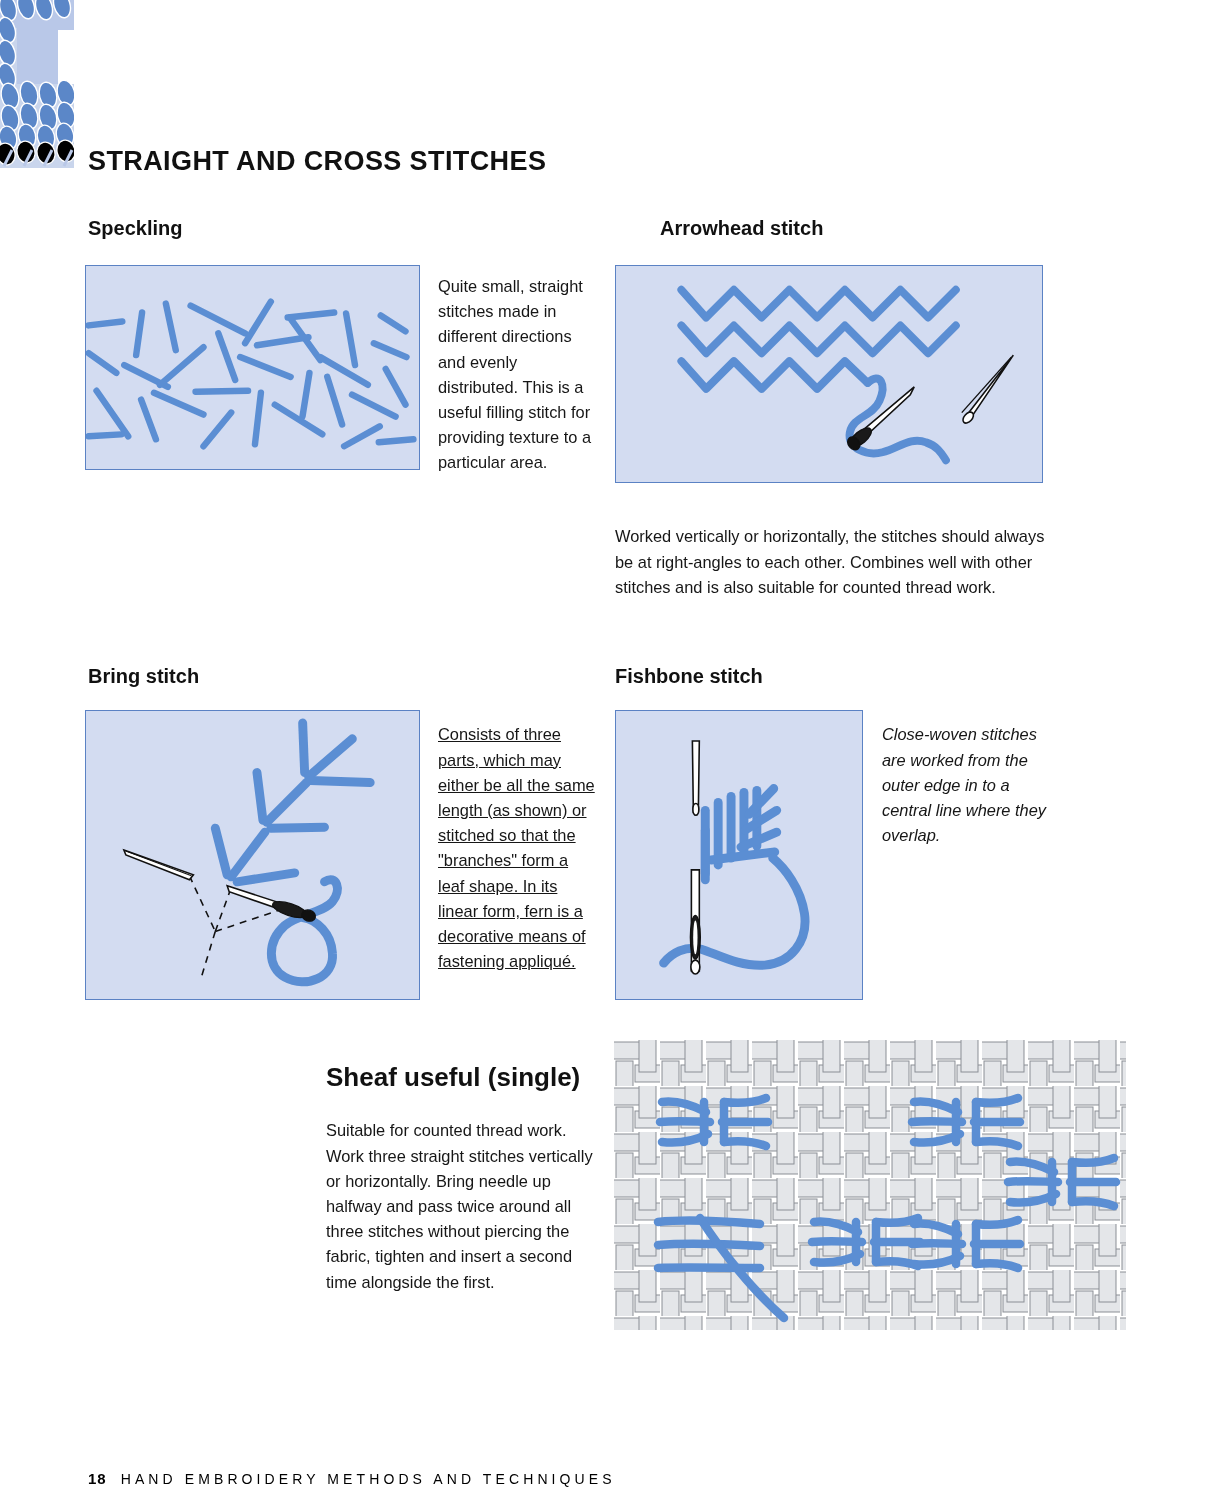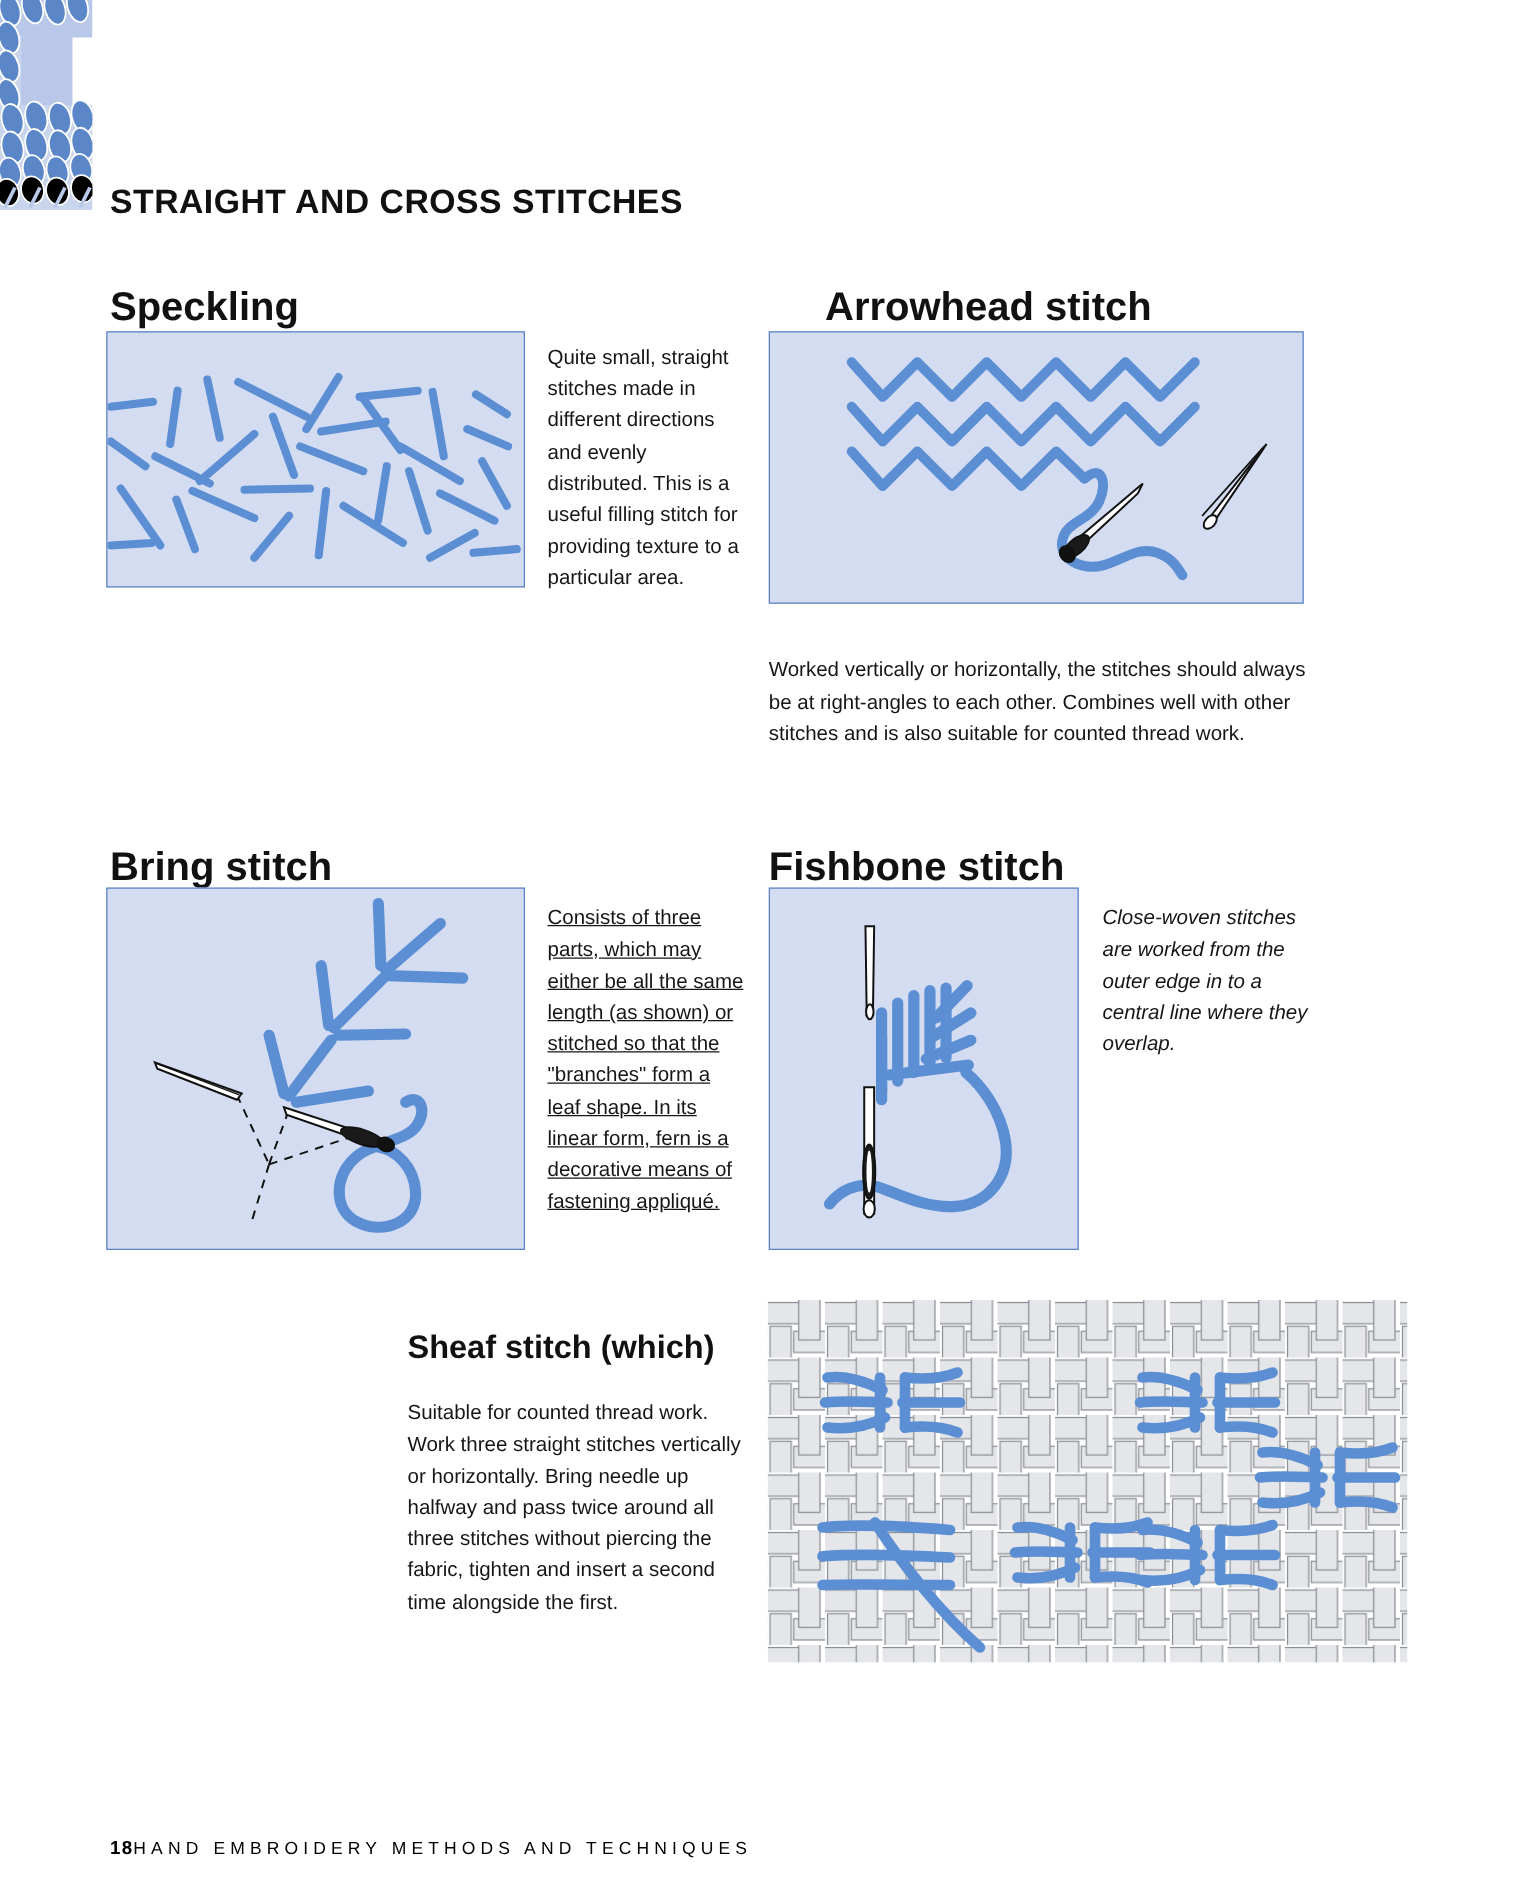--- a/index.html
+++ b/index.html
@@ -24,21 +24,21 @@
   #page-title {
     position:absolute; left:88px; top:128px;
     font-size:27px; font-weight:bold;
     letter-spacing:0.4px;
     color:#111;
   }
 
   
   .section-heading {
     position:absolute;
-    font-size:32px; font-weight:bold;
+    font-size:20px; font-weight:bold;
     color:#111; letter-spacing:0px;
   }
 
   
   .body-copy {
     position:absolute;
     font-size:16.4px;
     line-height:25.2px;
     color:#161616;
   }
@@ -48,21 +48,21 @@
     position:absolute;
     background:#d3dcf1;
     border:1.6px solid #5b82c4;
   }
   .illus svg { display:block; width:100%; height:100%; }
 
   
   #footer { position:absolute; left:88px; top:1470px;
             font-size:15px; white-space:nowrap; }
   #footer-page-number { font-weight:bold; letter-spacing:1px; }
-  #footer-title { font-size:14px; letter-spacing:4.1px; }
+  #footer-title { font-size:14px; letter-spacing:4.1px; margin-left:14px; }
 </style>
 </head>
 <body>
 
 <div id="corner-decoration">
   <svg viewBox="0 0 74 168" xmlns="http://www.w3.org/2000/svg">
     <rect x="0" y="0" width="74" height="168" fill="#ffffff"></rect>
 
     <rect x="0" y="0" width="74" height="30" fill="#b9c8e8"></rect>
     <rect x="16" y="28" width="42" height="56" fill="#b9c8e8"></rect>
@@ -262,21 +262,21 @@
       <path d="M76,160 L84,160 L84,262 L76,262 Z" fill="#ffffff" stroke="#111" stroke-width="1.6"></path>
       <ellipse cx="80" cy="228" rx="5" ry="22" fill="#1a1a1a" stroke="#111" stroke-width="1.4"></ellipse>
       <ellipse cx="80" cy="228" rx="2.2" ry="17" fill="#ffffff"></ellipse>
       <ellipse cx="80" cy="258" rx="4.5" ry="7" fill="#ffffff" stroke="#111" stroke-width="1.6"></ellipse>
     </g>
   </svg>
 </div>
 
 <p class="body-copy" style="left:882px; top:706px; width:168px;font-style:italic;">Close-woven stitches are worked from the outer edge in to a central line where they overlap.</p>
 
-<h2 class="section-heading" style="left:326px; top:1040px; font-size:26px;">Sheaf stitch (which)</h2>
+<h2 class="section-heading" style="left:326px; top:1040px; font-size:26px;">Sheaf useful (single)</h2>
 
 <p class="body-copy" style="left:326px; top:1102px; width:268px;">Suitable for counted thread work. Work three straight stitches vertically or horizontally. Bring needle up halfway and pass twice around all three stitches without piercing the fabric, tighten and insert a second time alongside the first.</p>
 
 <div style="position:absolute; left:614px; top:1040px; width:512px; height:290px;">
   <svg viewBox="0 0 512 290" xmlns="http://www.w3.org/2000/svg">
     <defs>
       <pattern id="weave" x="0" y="0" width="46" height="46" patternUnits="userSpaceOnUse">
 
         <rect x="-2" y="2" width="34" height="17" fill="#e4e6e9" stroke="#8b8f96" stroke-width="1"></rect>
         <rect x="21" y="25" width="34" height="17" fill="#e4e6e9" stroke="#8b8f96" stroke-width="1"></rect>

